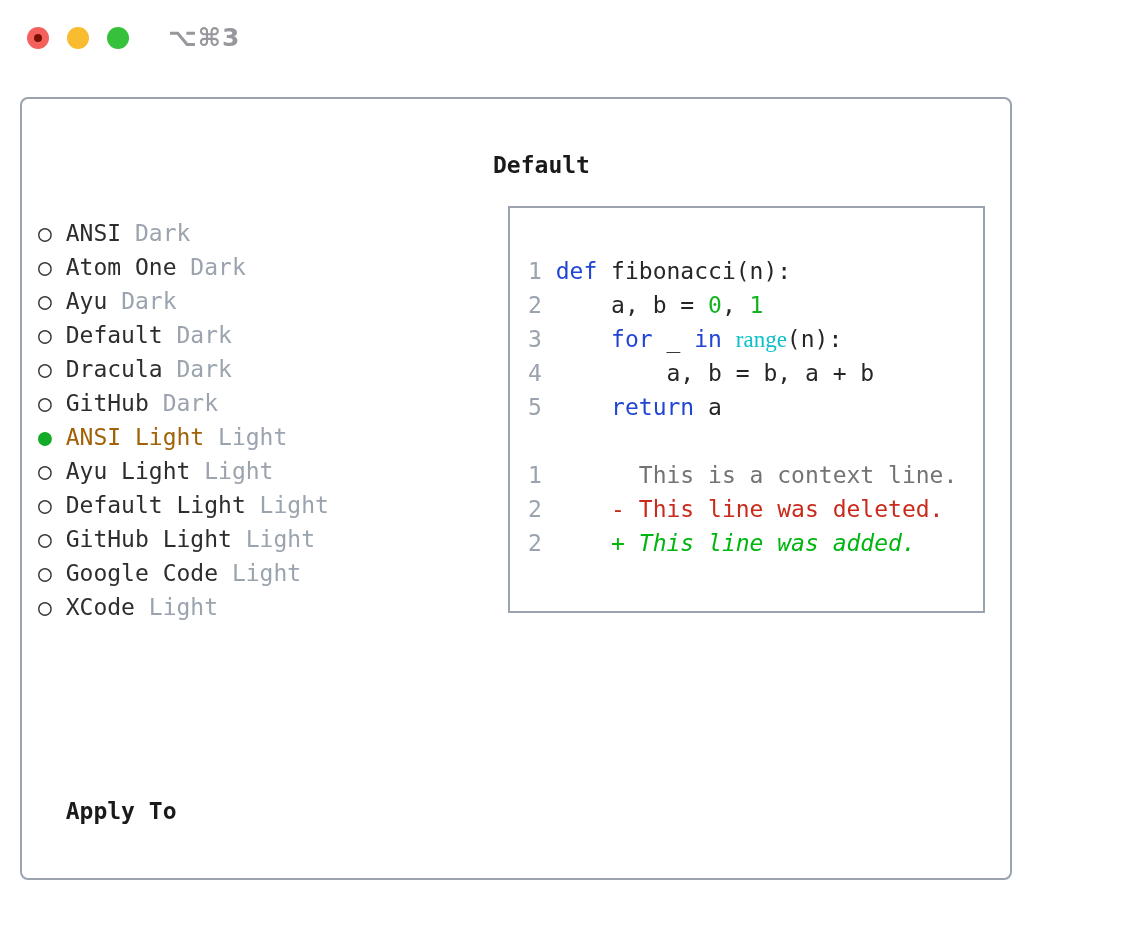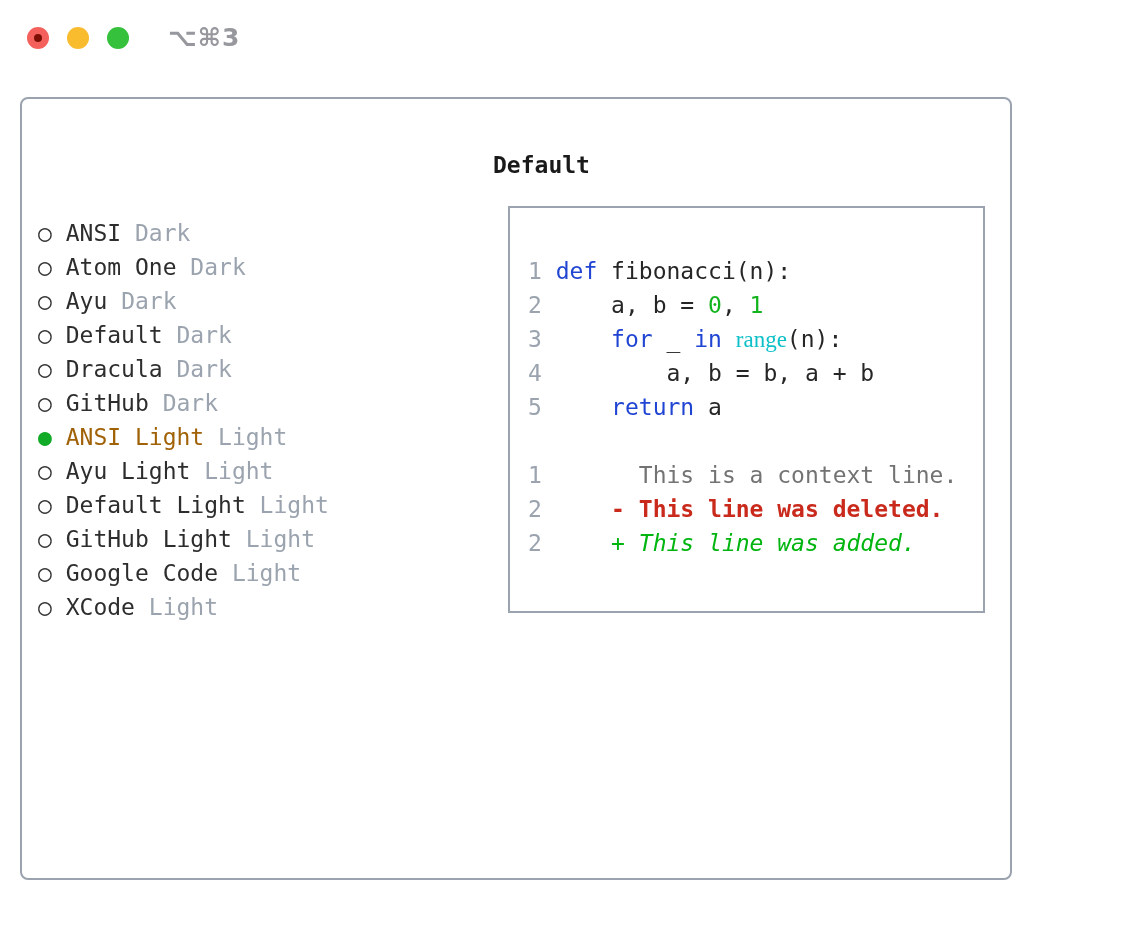--- a/index.html
+++ b/index.html
@@ -64,40 +64,41 @@
     overflow: hidden;
   }
   .code { position: absolute; left: 18px; top: 46px; }
   .code .row { height: 34px; }
   .lnum { color: #9aa3ae; }
   .tk-plain { color: #262626; }
   .tk-kw  { color: #2145d3; }
   .tk-fn  { color: #0ec0c8; font-family: Liberation Serif, serif; }
   .tk-num { color: #12b41e; }
   .tk-ctx { color: #737373; }
-  .tk-del { color: #c92a1c; font-weight: bold; }
+  .tk-del { color: #c92a1c; }
   .tk-add { color: #00b50f; font-style: italic; }
 </style>
 </head>
 <body>
 
 <div class="titlebar">
   <div class="light red">
       <div class="dot"></div>
     </div>
   <div class="light yellow"></div>
   <div class="light green"></div>
   <div class="window-shortcut">⌥⌘3</div>
 </div>
 
 <div class="main-box">
 
   <div class="left-col tui">
     <div id="theme-list"><div class="row"><span class="bullet">○</span> <span class="">ANSI</span> <span class="muted">Dark</span></div><div class="row"><span class="bullet">○</span> <span class="">Atom One</span> <span class="muted">Dark</span></div><div class="row"><span class="bullet">○</span> <span class="">Ayu</span> <span class="muted">Dark</span></div><div class="row"><span class="bullet">○</span> <span class="">Default</span> <span class="muted">Dark</span></div><div class="row"><span class="bullet">○</span> <span class="">Dracula</span> <span class="muted">Dark</span></div><div class="row"><span class="bullet">○</span> <span class="">GitHub</span> <span class="muted">Dark</span></div><div class="row"><span class="bullet on">●</span> <span class="sel">ANSI Light</span> <span class="muted">Light</span></div><div class="row"><span class="bullet">○</span> <span class="">Ayu Light</span> <span class="muted">Light</span></div><div class="row"><span class="bullet">○</span> <span class="">Default Light</span> <span class="muted">Light</span></div><div class="row"><span class="bullet">○</span> <span class="">GitHub Light</span> <span class="muted">Light</span></div><div class="row"><span class="bullet">○</span> <span class="">Google Code</span> <span class="muted">Light</span></div><div class="row"><span class="bullet">○</span> <span class="">XCode</span> <span class="muted">Light</span></div></div>
     <div class="row"> </div>
+    <div class="row"><span>  </span><span class="bold">Apply To</span></div>
     
     
     
   </div>
 
   <div class="preview-title tui"><span class="bold">Default</span></div>
 
   <div class="preview-panel">
     <div class="code tui" id="code-lines"><div class="row"><span class="lnum">1</span> <span class="tk-kw">def</span><span class="tk-plain"> fibonacci(n):</span></div><div class="row"><span class="lnum">2</span> <span class="tk-plain">    a, b = </span><span class="tk-num">0</span><span class="tk-plain">, </span><span class="tk-num">1</span></div><div class="row"><span class="lnum">3</span> <span class="tk-plain">    </span><span class="tk-kw">for</span><span class="tk-plain"> _ </span><span class="tk-kw">in</span><span class="tk-plain"> </span><span class="tk-fn">range</span><span class="tk-plain">(n):</span></div><div class="row"><span class="lnum">4</span> <span class="tk-plain">        a, b = b, a + b</span></div><div class="row"><span class="lnum">5</span> <span class="tk-plain">    </span><span class="tk-kw">return</span><span class="tk-plain"> a</span></div><div class="row"><span class="lnum"></span> </div><div class="row"><span class="lnum">1</span> <span class="tk-ctx">      This is a context line.</span></div><div class="row"><span class="lnum">2</span> <span class="tk-del">    - This line was deleted.</span></div><div class="row"><span class="lnum">2</span> <span class="tk-add">    + This line was added.</span></div></div>
   </div>

